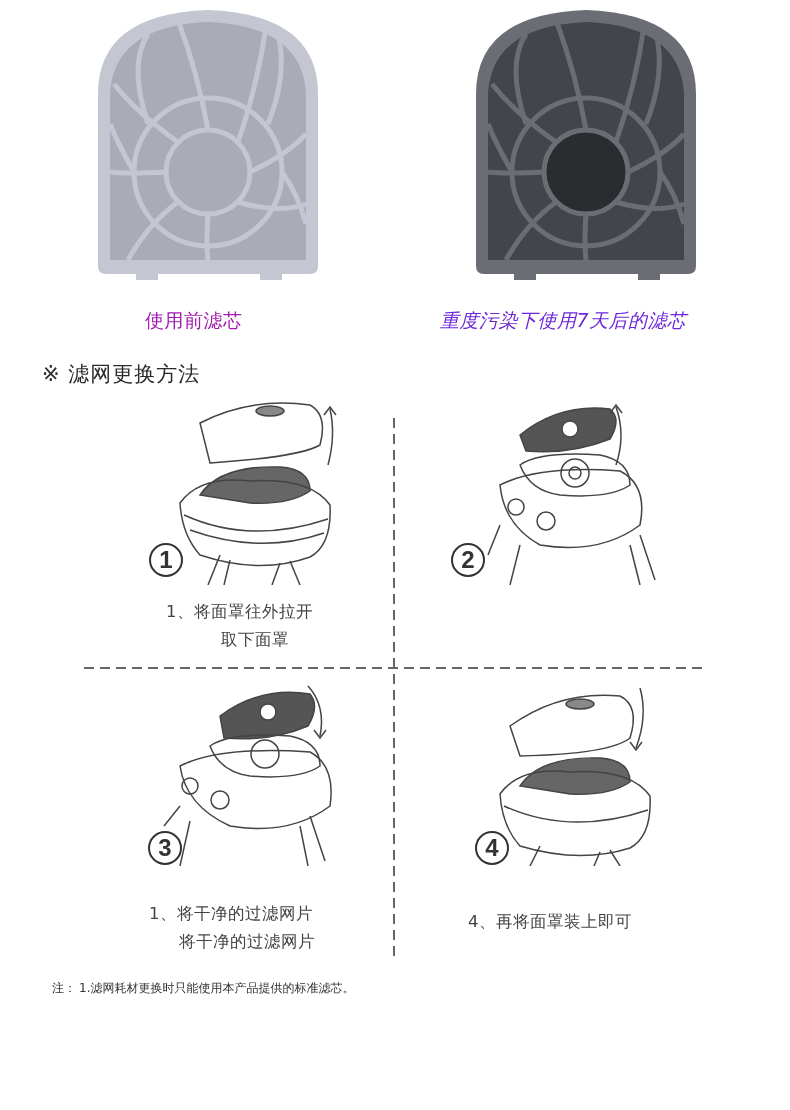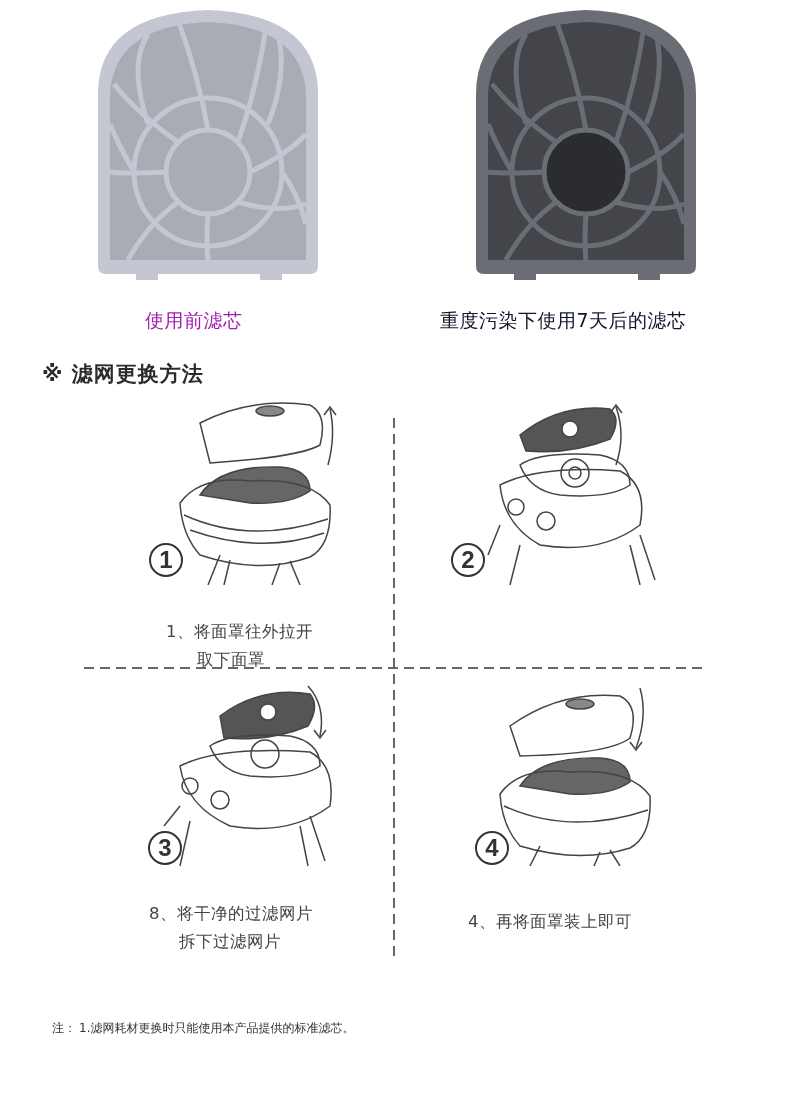--- a/index.html
+++ b/index.html
@@ -6,23 +6,23 @@
     html, body { width: 790px; height: 1110px; background: #ffffff; overflow: hidden; }
     body { position: relative; font-family: "DejaVu Sans", "Liberation Sans", sans-serif; color: #333333; }
 
     .filter-photo { position: absolute; top: 4px; width: 240px; height: 282px; }
     .filter-photo svg { width: 100%; height: 100%; display: block; }
     #photo-clean { left: 88px; }
     #photo-dirty { left: 466px; }
 
     .caption { position: absolute; top: 308px; font-size: 19px; letter-spacing: 0.5px; white-space: nowrap; }
     #caption-clean { left: 145px; color: #a21caf; }
-    #caption-dirty { left: 440px; color: #0f172a; }
-
-    .section-title { position: absolute; left: 42px; top: 360px; font-size: 21px; color: #2b2b2b; white-space: nowrap; letter-spacing: 1px; font-weight: bold; }
+    #caption-dirty { left: 440px; color: #6d28d9; font-style: italic; }
+
+    .section-title { position: absolute; left: 42px; top: 360px; font-size: 21px; color: #2b2b2b; white-space: nowrap; letter-spacing: 1px; }
 
     .divider-v { position: absolute; left: 393px; top: 418px; width: 2px; height: 540px;
       background: repeating-linear-gradient(to bottom, #666 0 10px, transparent 10px 16px); }
     .divider-h { position: absolute; left: 84px; top: 667px; width: 622px; height: 2px;
       background: repeating-linear-gradient(to right, #666 0 10px, transparent 10px 16px); }
 
     .step-illus { position: absolute; }
     .step-illus svg { width: 100%; height: 100%; display: block; }
     #illus-1 { left: 160px; top: 395px; width: 200px; height: 190px; }
     #illus-2 { left: 480px; top: 395px; width: 200px; height: 190px; }
@@ -31,31 +31,31 @@
 
     .step-num { position: absolute; width: 34px; height: 34px; border: 2px solid #333; border-radius: 50%;
       font-size: 24px; font-weight: bold; color: #333; display: flex; align-items: center; justify-content: center;
       background: #fff; font-family: "Liberation Sans", sans-serif; }
     #num-1 { left: 149px; top: 543px; }
     #num-2 { left: 451px; top: 543px; }
     #num-3 { left: 148px; top: 831px; }
     #num-4 { left: 475px; top: 831px; }
 
     .step-text { position: absolute; font-size: 16.5px; color: #444; line-height: 28px; white-space: nowrap; letter-spacing: 0.5px; }
-    .step-text .l2 { display: block; }
-    #text-1 { left: 166px; top: 598px; margin-top: 20px; }
+    .step-text .l2 { display: block; text-align: center; }
+    #text-1 { left: 166px; top: 598px; }
     #text-1 .l2 { padding-left: 31px; }
     #text-2 { left: 432px; top: 598px; }
     #text-2 .l2 { padding-left: 30px; }
     #text-3 { left: 149px; top: 900px; }
     #text-3 .l2 { padding-left: 30px; }
     #text-4 { left: 468px; top: 908px; }
 
     .notes { position: absolute; left: 52px; top: 976px; font-size: 12px; color: #333; line-height: 25px; white-space: nowrap; }
-    .notes .note-row { display: block; margin-top: 40px; }
+    .notes .note-row { display: block; }
     .notes .note-label { display: inline-block; width: 27px; }
     .notes .note-indent { display: inline-block; width: 27px; }
   </style>
 </head>
 <body>
 
 <div class="filter-photo" id="photo-clean">
   <svg viewBox="0 0 240 282">
     <path d="M10 90 Q10 10 120 6 Q230 10 230 90 L230 262 Q230 270 222 270 L18 270 Q10 270 10 262 Z" fill="#c4c6d2"></path>
     <rect x="48" y="266" width="22" height="10" fill="#c4c6d2"></rect>
@@ -169,22 +169,22 @@
     <circle cx="30" cy="110" r="8"></circle>
       <circle cx="60" cy="124" r="9"></circle>
     <path d="M20 130 L4 150"></path>
       <path d="M30 145 L20 190"></path>
       <path d="M140 150 L148 190"></path>
       <path d="M150 140 L165 185"></path>
   </svg>
 </div>
 <div class="step-num" id="num-3">3</div>
 <div class="step-text" id="text-3">
-  <span>8、将干净的过滤网片</span>
-  <span class="l2">拆下过滤网片</span>
+  <span>1、将干净的过滤网片</span>
+  <span class="l2">将干净的过滤网片</span>
 </div>
 
 <div class="step-illus" id="illus-4">
   <svg viewBox="0 0 200 190" fill="none" stroke="#444" stroke-width="1.5">
     <path d="M30 50 Q80 14 140 20 Q160 30 150 62 Q130 78 40 80 Z" fill="#fff"></path>
     <ellipse cx="100" cy="28" rx="14" ry="5" fill="#888"></ellipse>
     <path d="M160 12 Q168 40 156 72"></path>
       <path d="M150 66 L156 74 L162 66"></path>
     <path d="M40 110 Q60 80 120 82 Q150 84 150 106 Q130 120 90 118 Z" fill="#666"></path>
     <path d="M20 118 Q40 90 90 96 Q150 92 170 120 Q172 160 150 172 Q100 188 40 170 Q22 150 20 118 Z"></path>

